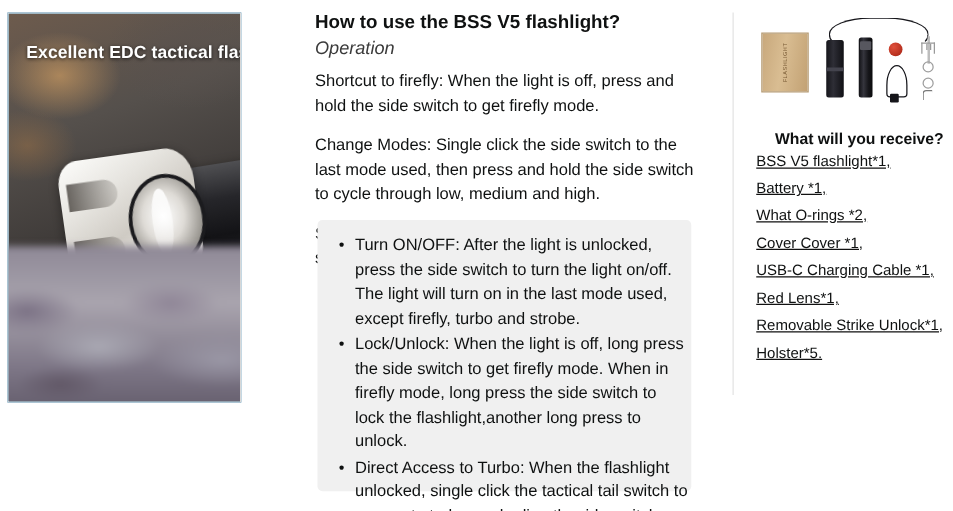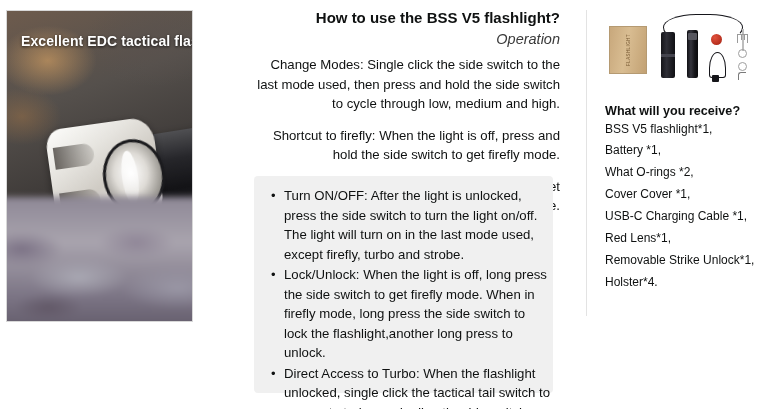--- a/index.html
+++ b/index.html
@@ -133,21 +133,20 @@
     letter-spacing: 0.1px;
     white-space: nowrap;
   }
 
   
   .middle {
     position: absolute;
     left: 252px;
     top: 8px;
     width: 308px;
-    text-align: right;
   }
   .main-title {
     font-size: 15px;
     font-weight: bold;
     color: #0f1111;
     margin: 0 0 3px 0;
     line-height: 19px;
   }
   .subtitle {
     font-size: 14.5px;
@@ -366,25 +365,27 @@
     border-top-left-radius: 3px;
     box-sizing: border-box;
   }
 
   .receive-title {
     font-size: 12.6px;
     font-weight: bold;
     color: #0f1111;
     margin: 19px 0 1px 0;
     line-height: 16px;
+    text-align: right;
   }
   .receive-list {
     margin: 0;
     padding: 0;
     list-style: none;
+    text-decoration: underline;
   }
   .receive-list li {
     font-size: 12px;
     line-height: 22px;
     color: #0f1111;
     white-space: nowrap;
   }
   .receive-list li:first-child { line-height: 19px; }
 </style>
 </head>
@@ -397,22 +398,22 @@
     <div class="hero-body"></div>
     <div class="hero-bezel"></div>
     <div class="hero-lens"></div>
     <div class="hero-rock"></div>
     <div class="hero-caption">Excellent EDC tactical flashlight</div>
   </div>
 
   <div class="middle">
     <h1 class="main-title">How to use the BSS V5 flashlight?</h1>
     <div class="subtitle">Operation</div>
+    <p class="para">Shortcut to firefly: When the light is off, press and hold the side switch to get firefly mode.</p>
     <p class="para">Change Modes: Single click the side switch to the last mode used, then press and hold the side switch to cycle through low, medium and high.</p>
-    <p class="para">Shortcut to firefly: When the light is off, press and hold the side switch to get firefly mode.</p>
     <p class="para">Shortcut to strobe: triple-click the side switch to get strobe.</p>
   </div>
 
   <div class="graybox">
     <ul>
       <li>Turn ON/OFF: After the light is unlocked, press the side switch to turn the light on/off. The light will turn on in the last mode used, except firefly, turbo and strobe.</li>
       <li>Lock/Unlock: When the light is off, long press the side switch to get firefly mode. When in firefly mode, long press the side switch to lock the flashlight,another long press to unlock.</li>
       <li>Direct Access to Turbo: When the flashlight unlocked, single click the tactical tail switch to access to turbo mode directly, side switch doesn't work.</li>
     </ul>
   </div>
@@ -439,18 +440,18 @@
     <div class="receive-title">What will you receive?</div>
 
     <ul class="receive-list">
       <li>BSS V5 flashlight*1,</li>
       <li>Battery *1,</li>
       <li>What O-rings *2,</li>
       <li>Cover Cover *1,</li>
       <li>USB-C Charging Cable *1,</li>
       <li>Red Lens*1,</li>
       <li>Removable Strike Unlock*1,</li>
-      <li>Holster*4.</li>
+      <li>Holster*5.</li>
     </ul>
 
   </div>
 
 </div>
 
 </body></html>

